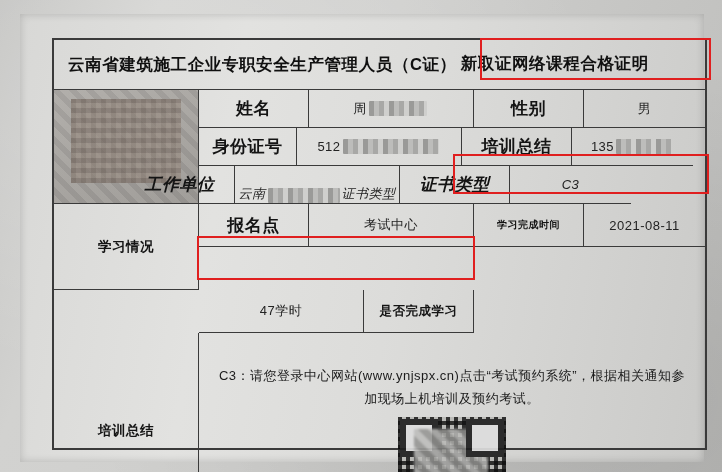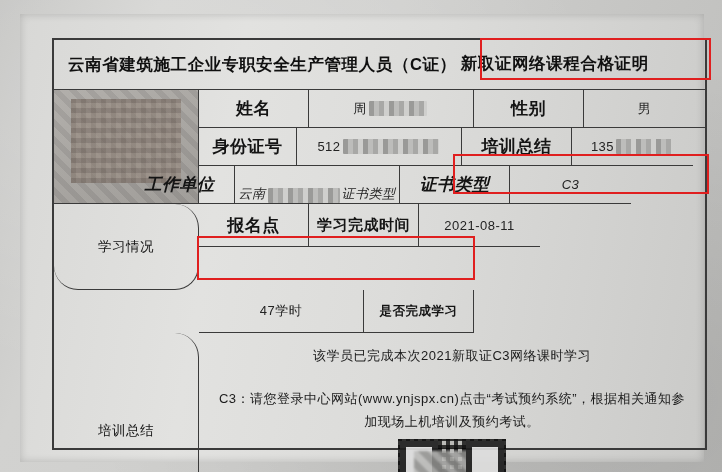--- a/index.html
+++ b/index.html
@@ -181,25 +181,24 @@
   .qr-blurcover {
     position: absolute;
     left: 16px; top: 12px;
     width: 74px; height: 76px;
     background:
       repeating-linear-gradient(45deg, rgba(140,140,138,0.85) 0 7px, rgba(185,185,183,0.85) 7px 14px);
     filter: blur(1px);
   }
   .vert-label {
     font-size: 13.5px;
-    font-weight: normal;
+    font-weight: bold;
     color: #141414;
     line-height: 1.3;
     text-align: center;
-    border-radius: 24px;
   }
 </style>
 </head>
 <body>
 
 <div id="page">
   <div id="sheet">
 
     <div class="table">
 
@@ -242,33 +241,33 @@
             <span class="mosaic" style="width:72px;"></span>
             <span>证书类型</span>
         </div>
         <div class="cell lbl" style="width:110px;height:38px;">证书类型</div>
         <div class="cell val last" style="width:121px;height:38px;">C3</div>
       </div>
 
       <div class="row">
         <div class="cell vert-label" style="width:145px;height:86px;">学习情况</div>
         <div class="cell lbl" style="width:110px;height:43px;">报名点</div>
-        <div class="cell lbl" style="width:110px;height:43px;font-size:15px;">学习完成时间</div>
+        <div class="cell val" style="width:165px;height:43px;">考试中心</div>
+        <div class="cell lbl" style="width:110px;height:43px;font-size:10px;">学习完成时间</div>
         <div class="cell val last" style="width:121px;height:43px;">2021-08-11</div>
       </div>
 
       <div class="row" style="margin-left:145px;">
         <div class="cell val" style="width:165px;height:43px;">47学时</div>
         <div class="cell lbl" style="width:110px;height:43px;font-size:12.5px;">是否完成学习</div>
       </div>
 
       <div class="row lastrow">
         <div class="cell vert-label" style="width:145px;height:196px;">培训总结</div>
         <div class="cell last" style="width:506px;height:196px;flex-direction:column;align-items:stretch;justify-content:flex-start;padding-top:12px;">
-          <div class="summary-text">该学员已完成本次2021新取证C3网络课时学习</div>
           <div class="summary-text" style="margin-top:20px;">C3：请您登录中心网站(www.ynjspx.cn)点击“考试预约系统”，根据相关通知参加现场上机培训及预约考试。</div>
           <div class="qr">
             <div class="qr-blurcover"></div>
           </div>
 
         </div>
       </div>
 
       <div class="redbox" style="left:426px;top:-2px;width:231px;height:42px;"></div>
       <div class="redbox" style="left:399px;top:114px;width:256px;height:40px;"></div>

